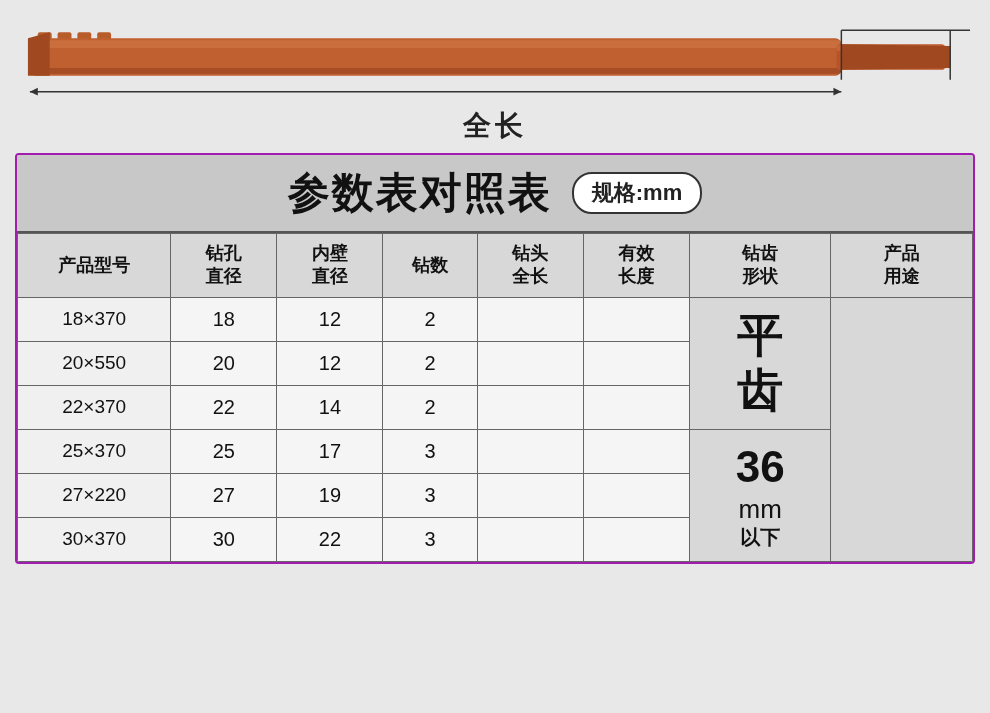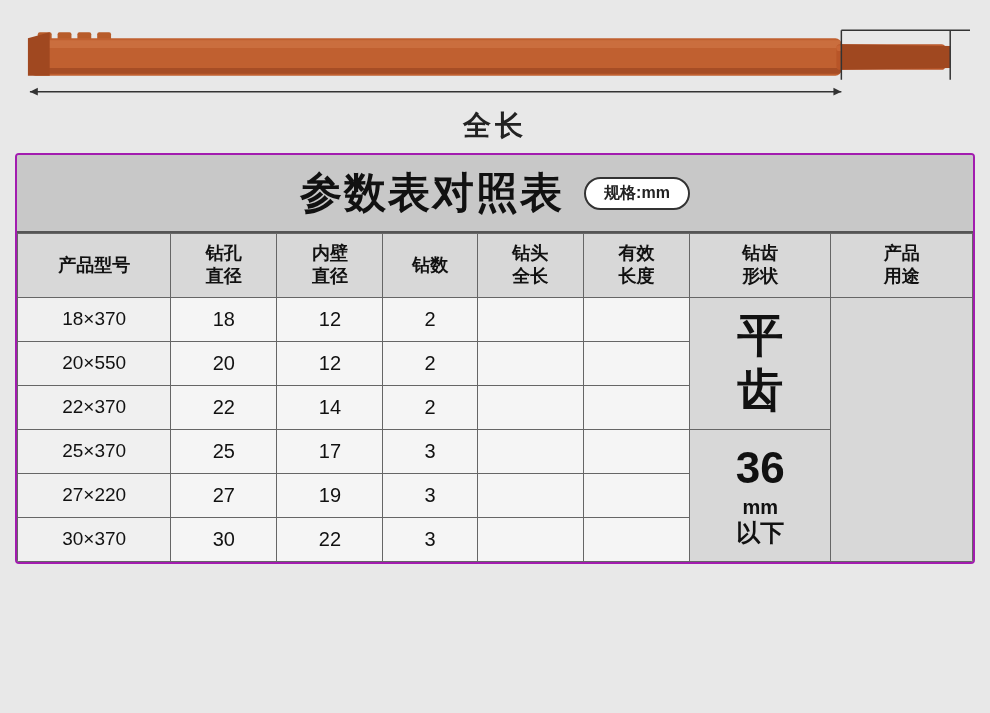--- a/index.html
+++ b/index.html
@@ -61,21 +61,21 @@
       font-weight: 900;
       color: #111;
       letter-spacing: 2px;
     }
 
     .spec-badge {
       background-color: #fff;
       border: 2px solid #333;
       border-radius: 20px;
       padding: 4px 18px;
-      font-size: 16px;
+      font-size: 22px;
       font-weight: bold;
       color: #222;
     }
 
     
     .data-table {
       width: 100%;
       border-collapse: collapse;
     }
 
@@ -233,21 +233,21 @@
           <td></td>
           <td></td>
         </tr>
         <tr>
           <td>25×370</td>
           <td>25</td>
           <td>17</td>
           <td>3</td>
           <td></td>
           <td></td>
-          <td rowspan="3" class="span-cell span-cell-size" style="font-weight: 900;"><span style="font-size:44px;font-weight:900;">36</span><br><span style="font-size:20px;font-weight:700;">mm</span><br><span style="font-size:24px;font-weight:900;">以下</span></td>
+          <td rowspan="3" class="span-cell span-cell-size" style="font-weight: 900;"><span style="font-size:44px;font-weight:900;">36</span><br><span style="font-size:26px;font-weight:400;">mm</span><br><span style="font-size:20px;font-weight:900;">以下</span></td>
         </tr>
         <tr>
           <td>27×220</td>
           <td>27</td>
           <td>19</td>
           <td>3</td>
           <td></td>
           <td></td>
         </tr>
         <tr>

